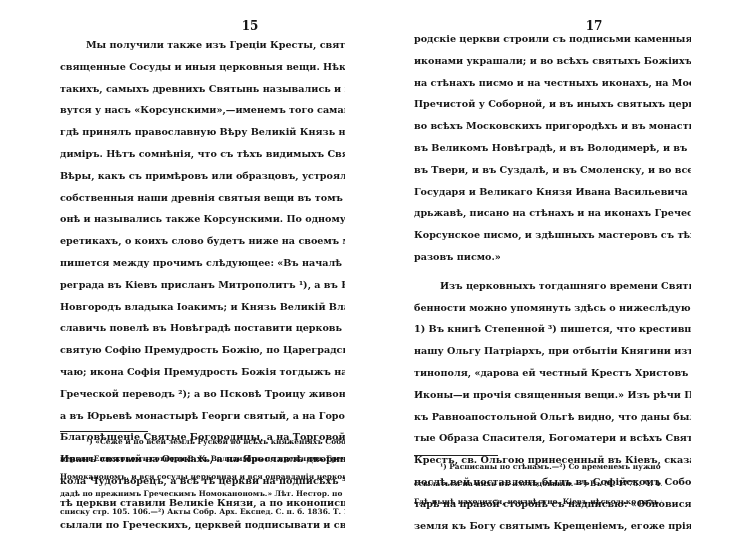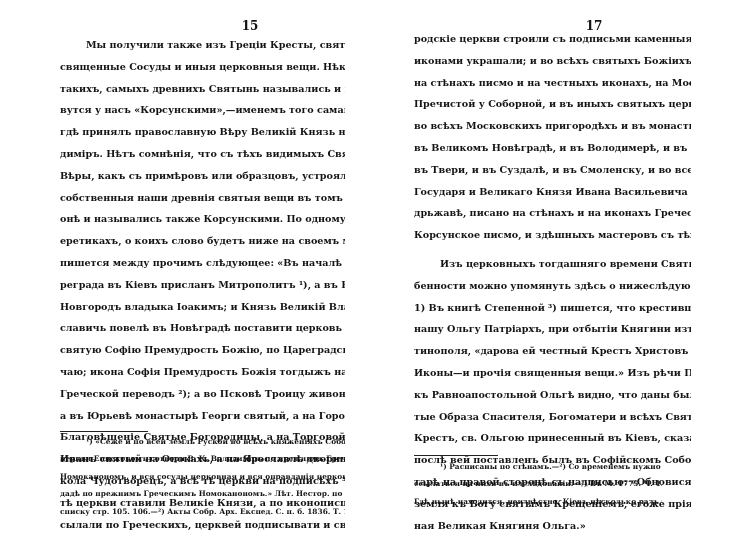--- a/index.html
+++ b/index.html
@@ -76,20 +76,21 @@
     <span class="line">родскiе церкви строили съ подписьми каменныя и честными</span>
     <span class="line">иконами украшали; и во всѣхъ святыхъ Божiихъ церквахъ</span>
     <span class="line">на стѣнахъ писмо и на честныхъ иконахъ, на Москвѣ у</span>
     <span class="line">Пречистой у Соборной, и въ иныхъ святыхъ церквахъ, и</span>
     <span class="line">во всѣхъ Московскихъ пригородѣхъ и въ монастырѣхъ, и</span>
     <span class="line">въ Великомъ Новѣградѣ, и въ Володимерѣ, и въ Псковѣ, и</span>
     <span class="line">въ Твери, и въ Суздалѣ, и въ Смоленску, и во всей Царя</span>
     <span class="line">Государя и Великаго Князя Ивана Васильевича всея Русiи</span>
     <span class="line">дрьжавѣ, писано на стѣнахъ и на иконахъ Греческое и</span>
     <span class="line">Корсунское писмо, и здѣшныхъ мастеровъ съ тѣхъ же об-</span>
+    <span class="line last">разовъ писмо.»</span>
     <span class="line indent gap">Изъ церковныхъ тогдашняго времени Святынь въ осо-</span>
     <span class="line">бенности можно упомянуть здѣсь о нижеслѣдующихъ ²):</span>
     <span class="line">1) Въ книгѣ Степенной ³) пишется, что крестившiй Княгиню</span>
     <span class="line">нашу Ольгу Патрiархъ, при отбытiи Княгини изъ Констан-</span>
     <span class="line">тинополя, «дарова ей честный Крестъ Христовъ и святыя</span>
     <span class="line">Иконы—и прочiя священныя вещи.» Изъ рѣчи Патрiарха</span>
     <span class="line">къ Равноапостольной Ольгѣ видно, что даны были ей свя-</span>
     <span class="line">тые Образа Спасителя, Богоматери и всѣхъ Святыхъ. —</span>
     <span class="line">Крестъ, св. Ольгою принесенный въ Кiевъ, сказано далѣе,</span>
     <span class="line">послѣ вей поставленъ былъ въ Софiйскомъ Соборѣ, въ ол-</span>

